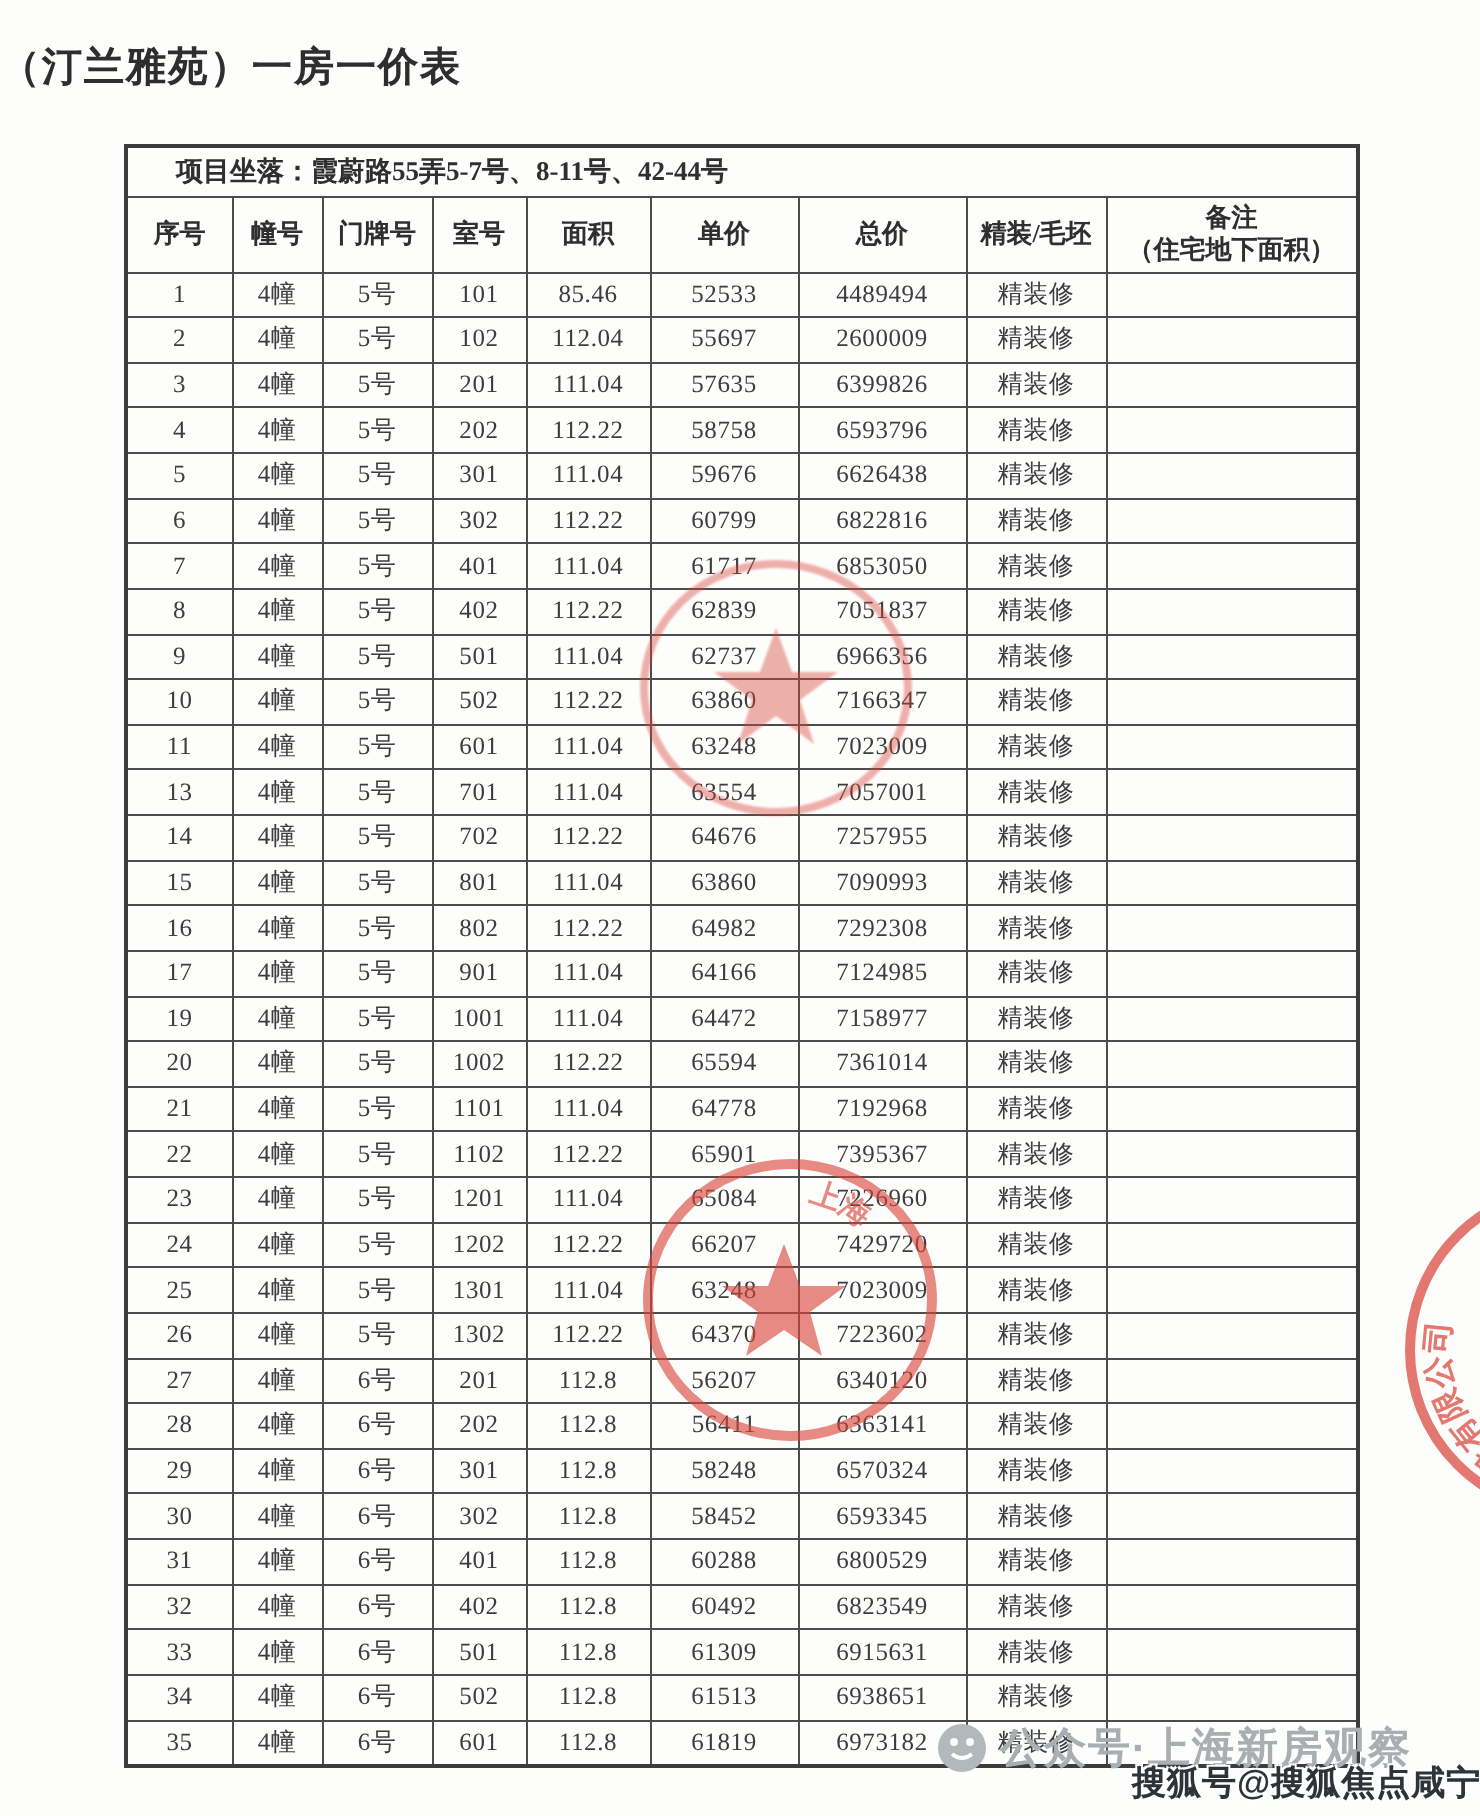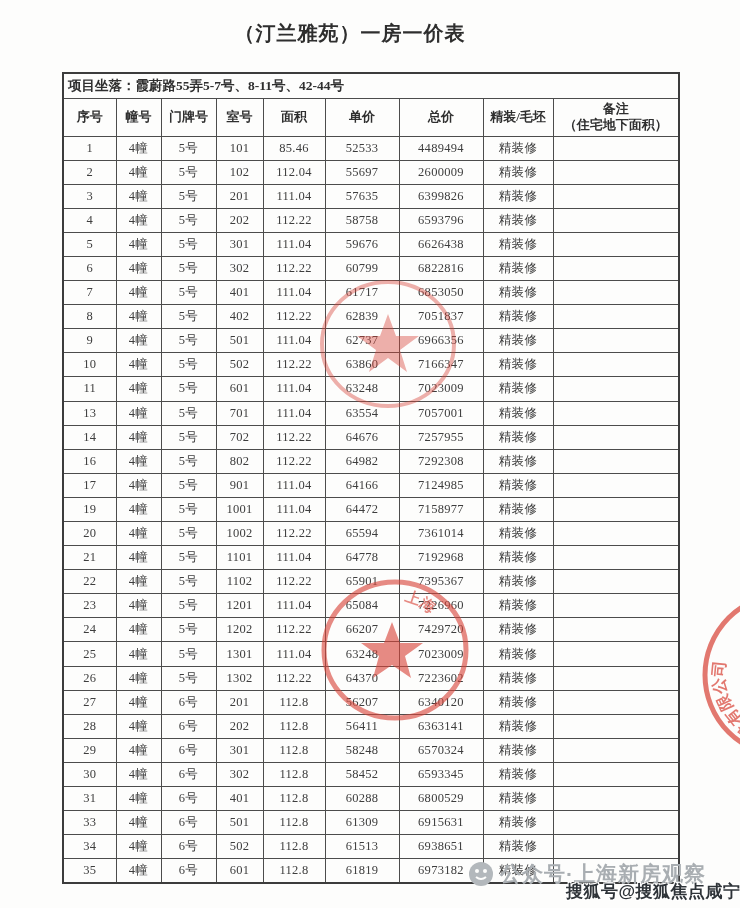--- a/index.html
+++ b/index.html
@@ -10,21 +10,21 @@
     font-family: "Liberation Serif", serif;
     color: #3a3a3a;
     position: relative;
   }
   .page { position: relative; width: 740px; height: 908px; }
 
   .doc-title {
     position: absolute;
     top: 20px; left: 0;
     width: 700px;
-    text-align: center;
+    text-align: left;
     font-size: 20px;
     font-weight: bold;
     letter-spacing: 1px;
     color: #2e2e2e;
   }
 
   table.price-table {
     position: absolute;
     left: 62px; top: 72px;
     width: 616px; height: 812px;
@@ -35,21 +35,21 @@
   .price-table td, .price-table th {
     border: 1px solid #4c4c4c;
     text-align: center;
     vertical-align: middle;
     overflow: hidden;
   }
   .price-table { border: 2px solid #3c3c3c; }
   tr.project-row td {
     height: 25px;
     text-align: left;
-    padding-left: 4px;
+    padding-left: 24px;
     font-weight: bold;
     font-size: 13.5px;
     color: #2f2f2f;
   }
   tr.header-row th {
     height: 38px;
     font-weight: bold;
     font-size: 13px;
     color: #2f2f2f;
     white-space: pre-line;
@@ -267,20 +267,31 @@
           <td>4幢</td>
           <td>5号</td>
           <td>702</td>
           <td>112.22</td>
           <td>64676</td>
           <td>7257955</td>
           <td>精装修</td>
           <td></td>
         </tr>
         <tr>
+          <td>15</td>
+          <td>4幢</td>
+          <td>5号</td>
+          <td>801</td>
+          <td>111.04</td>
+          <td>63860</td>
+          <td>7090993</td>
+          <td>精装修</td>
+          <td></td>
+        </tr>
+        <tr>
           <td>16</td>
           <td>4幢</td>
           <td>5号</td>
           <td>802</td>
           <td>112.22</td>
           <td>64982</td>
           <td>7292308</td>
           <td>精装修</td>
           <td></td>
         </tr>
@@ -428,20 +439,31 @@
           <td></td>
         </tr>
         <tr>
           <td>31</td>
           <td>4幢</td>
           <td>6号</td>
           <td>401</td>
           <td>112.8</td>
           <td>60288</td>
           <td>6800529</td>
+          <td>精装修</td>
+          <td></td>
+        </tr>
+        <tr>
+          <td>32</td>
+          <td>4幢</td>
+          <td>6号</td>
+          <td>402</td>
+          <td>112.8</td>
+          <td>60492</td>
+          <td>6823549</td>
           <td>精装修</td>
           <td></td>
         </tr>
         <tr>
           <td>33</td>
           <td>4幢</td>
           <td>6号</td>
           <td>501</td>
           <td>112.8</td>
           <td>61309</td>

